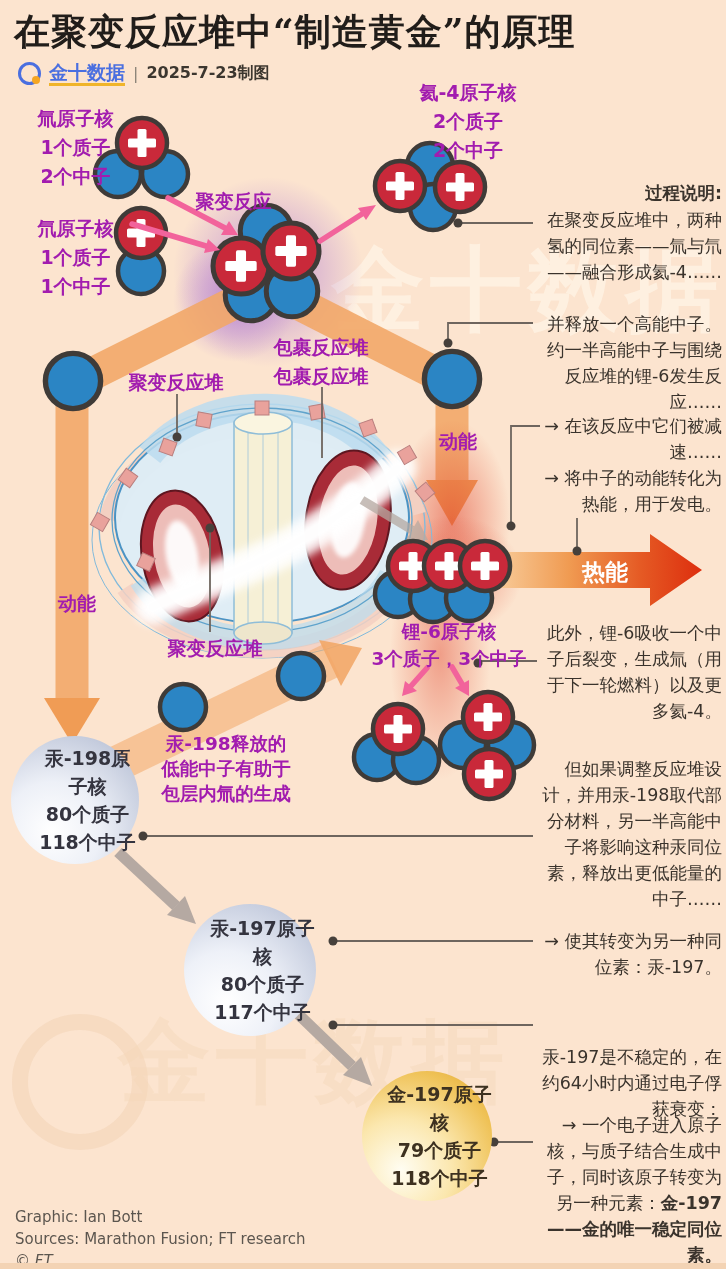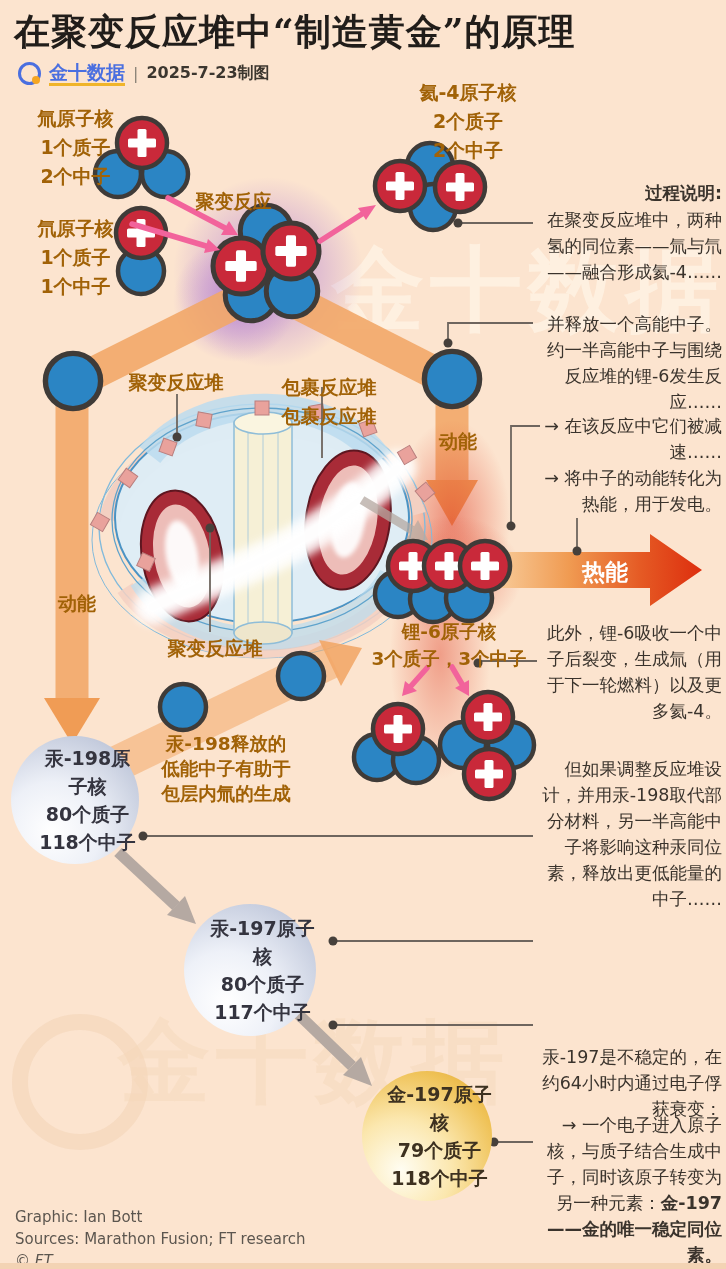--- a/index.html
+++ b/index.html
@@ -14,21 +14,21 @@
   .page-title{position:absolute;left:14px;top:8px;width:705px;z-index:3;
       font-family:"DejaVu Serif","Liberation Serif",serif;font-weight:800;
       font-size:36px;color:#211d1a;letter-spacing:1px;}
   .brandrow{position:absolute;left:18px;top:61px;z-index:3;display:flex;align-items:center;gap:8px;}
   .brandicon{position:relative;width:17px;height:17px;border:3px solid #4a6fe0;border-radius:50%;}
   .brandicon span{position:absolute;right:-2px;bottom:-2px;width:8px;height:8px;border-radius:50%;
       background:#f5a623;}
   .brandname{font-size:19px;font-weight:800;color:#4a6fe0;border-bottom:3px solid #f0b429;line-height:22px;}
   .brandsep{color:#8a8378;font-size:16px;}
   .branddate{font-size:16px;font-weight:600;color:#3c362f;}
-  .lbl{position:absolute;z-index:3;font-weight:700;color:#a16207;text-align:center;
+  .lbl{position:absolute;z-index:3;font-weight:700;color:#a21caf;text-align:center;
       font-size:19px;line-height:29px;}
   .lbl span{display:block;}
   .para{position:absolute;left:536px;width:186px;z-index:3;font-size:17.5px;line-height:26px;
       color:#3a332c;text-align:right;}
   .para strong{font-weight:800;color:#2b2username:#2b2username;}
   .para strong{font-weight:800;}
   .phead{font-weight:800;}
   .heat-label{position:absolute;z-index:3;color:#ffffff;font-weight:800;font-size:23px;}
   .sphere{position:absolute;z-index:3;border-radius:50%;display:flex;flex-direction:column;
       justify-content:center;align-items:center;font-weight:800;color:#34343f;
@@ -278,21 +278,21 @@
     <span>1个质子</span>
     <span>1个中子</span>
   </div>
   <div class="lbl" style="left:186px;top:187px;width:95px;">聚变反应</div>
   <div class="lbl" style="left:408px;top:78px;width:120px;">
     <span>氦-4原子核</span>
     <span>2个质子</span>
     <span>2个中子</span>
   </div>
   <div class="lbl" style="left:120px;top:368px;width:112px;">聚变反应堆</div>
-  <div class="lbl" style="left:272px;top:333px;width:114px;margin-top:40px;">
+  <div class="lbl" style="left:264px;top:333px;width:114px;">
     <span>包裹反应堆</span>
     <span>包裹反应堆</span>
   </div>
   <div class="lbl" style="left:158px;top:634px;width:114px;">聚变反应堆</div>
   <div class="lbl" style="left:47px;top:589px;width:60px;">动能</div>
   <div class="lbl" style="left:428px;top:427px;width:60px;">动能</div>
   <div class="heat-label" style="left:582px;top:557px;">热能</div>
   <div class="lbl" style="left:368px;top:618px;width:162px;line-height:27px;font-size:18.5px;">
     <span>锂-6原子核</span>
     <span>3个质子，3个中子</span>
@@ -319,20 +319,21 @@
     <span>118个中子</span>
   </div>
 
   <div class="para phead" style="top:180px;">过程说明:</div>
   <div class="para" style="top:207px;">在聚变反应堆中，两种氢的同位素——氚与氘——融合形成氦-4……</div>
   <div class="para" style="top:311px;">并释放一个高能中子。约一半高能中子与围绕反应堆的锂-6发生反应……</div>
   <div class="para" style="top:413px;">→ 在该反应中它们被减速……</div>
   <div class="para" style="top:465px;">→ 将中子的动能转化为热能，用于发电。</div>
   <div class="para" style="top:620px;">此外，锂-6吸收一个中子后裂变，生成氚（用于下一轮燃料）以及更多氦-4。</div>
   <div class="para" style="top:756px;">但如果调整反应堆设计，并用汞-198取代部分材料，另一半高能中子将影响这种汞同位素，释放出更低能量的中子……</div>
+  <div class="para" style="top:928px;">→ 使其转变为另一种同位素：汞-197。</div>
   <div class="para" style="top:1010px;margin-top:34px;">汞-197是不稳定的，在约64小时内通过电子俘获衰变：</div>
   <div class="para" style="top:1112px;">
     <span>→ 一个电子进入原子核，与质子结合生成中子，同时该原子转变为另一种元素：</span><strong>金-197——金的唯一稳定同位素。</strong>
   </div>
 
   <div class="footer">
     <div>Graphic: Ian Bott</div>
     <div>Sources: Marathon Fusion; FT research</div>
     <div class="it">© FT</div>
   </div>

